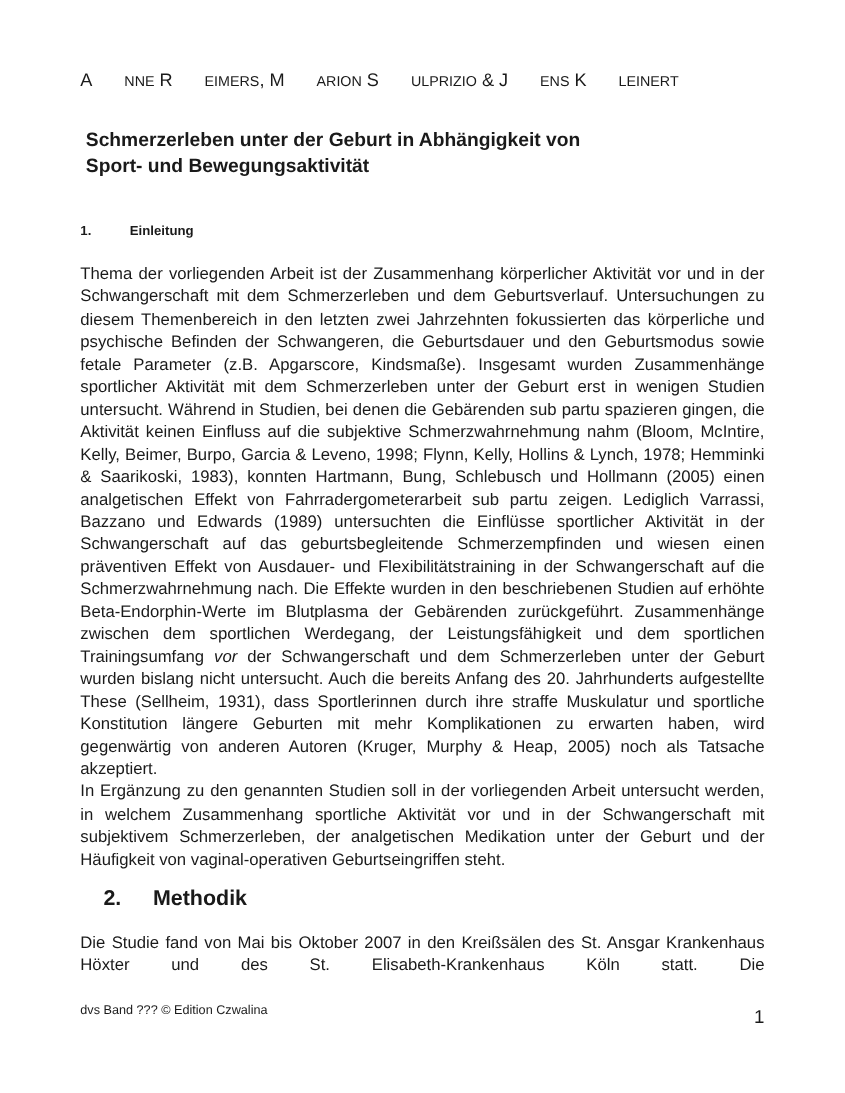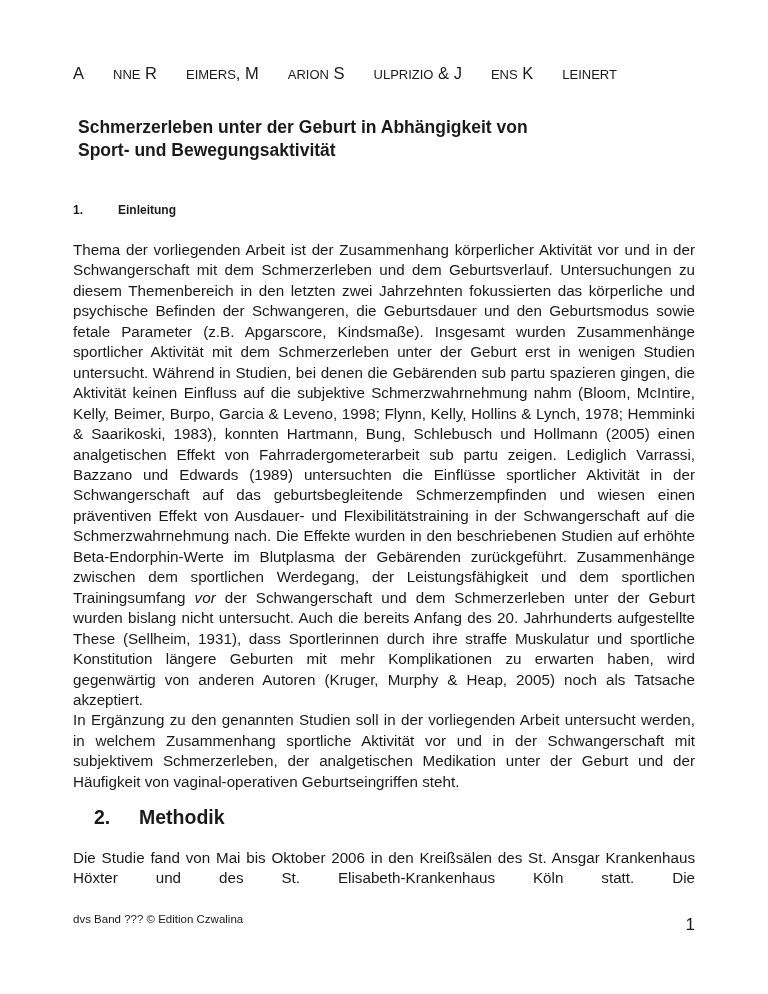--- a/index.html
+++ b/index.html
@@ -43,18 +43,18 @@
   <div class="body1">
     <p><span>Thema der vorliegenden Arbeit ist der Zusammenhang körperlicher Aktivität vor und in der Schwangerschaft mit dem Schmerzerleben und dem Geburtsverlauf. Untersuchungen zu diesem Themenbereich in den letzten zwei Jahrzehnten fokussierten das körperliche und psychische Befinden der Schwangeren, die Geburtsdauer und den Geburtsmodus sowie fetale Parameter (z.B. Apgarscore, Kindsmaße). Insgesamt wurden Zusammenhänge sportlicher Aktivität mit dem Schmerzerleben unter der Geburt erst in wenigen Studien untersucht. Während in Studien, bei denen die Gebärenden sub partu spazieren gingen, die Aktivität keinen Einfluss auf die subjektive Schmerzwahrnehmung nahm (Bloom, McIntire, Kelly, Beimer, Burpo, Garcia &amp; Leveno, 1998; Flynn, Kelly, Hollins &amp; Lynch, 1978; Hemminki &amp; Saarikoski, 1983), konnten Hartmann, Bung, Schlebusch und Hollmann (2005) einen analgetischen Effekt von Fahrradergometerarbeit sub partu zeigen. Lediglich Varrassi, Bazzano und Edwards (1989) untersuchten die Einflüsse sportlicher Aktivität in der Schwangerschaft auf das geburtsbegleitende Schmerzempfinden und wiesen einen präventiven Effekt von Ausdauer- und Flexibilitätstraining in der Schwangerschaft auf die Schmerzwahrnehmung nach. Die Effekte wurden in den beschriebenen Studien auf erhöhte Beta-Endorphin-Werte im Blutplasma der Gebärenden zurückgeführt. Zusammenhänge zwischen dem sportlichen Werdegang, der Leistungsfähigkeit und dem sportlichen Trainingsumfang </span><em>vor</em><span> der Schwangerschaft und dem Schmerzerleben unter der Geburt wurden bislang nicht untersucht. Auch die bereits Anfang des 20. Jahrhunderts aufgestellte These (Sellheim, 1931), dass Sportlerinnen durch ihre straffe Muskulatur und sportliche Konstitution längere Geburten mit mehr Komplikationen zu erwarten haben, wird gegenwärtig von anderen Autoren (Kruger, Murphy &amp; Heap, 2005) noch als Tatsache akzeptiert.</span></p>
     <p>In Ergänzung zu den genannten Studien soll in der vorliegenden Arbeit untersucht werden, in welchem Zusammenhang sportliche Aktivität vor und in der Schwangerschaft mit subjektivem Schmerzerleben, der analgetischen Medikation unter der Geburt und der Häufigkeit von vaginal-operativen Geburtseingriffen steht.</p>
   </div>
 
   <div class="h2">
     <span class="num">2.</span><span>Methodik</span>
   </div>
 
   <div class="body2">
-    <p style="margin:0">Die Studie fand von Mai bis Oktober 2006 in den Kreißsälen des St. Ansgar Krankenhaus Höxter und des St. Elisabeth-Krankenhaus Köln statt. Die</p>
+    <p style="margin:0">Die Studie fand von Mai bis Oktober 2007 in den Kreißsälen des St. Ansgar Krankenhaus Höxter und des St. Elisabeth-Krankenhaus Köln statt. Die</p>
   </div>
 
   <div class="footer-left">dvs Band ??? © Edition Czwalina</div>
   <div class="footer-right">1</div>
 </div>
 
 </body></html>

